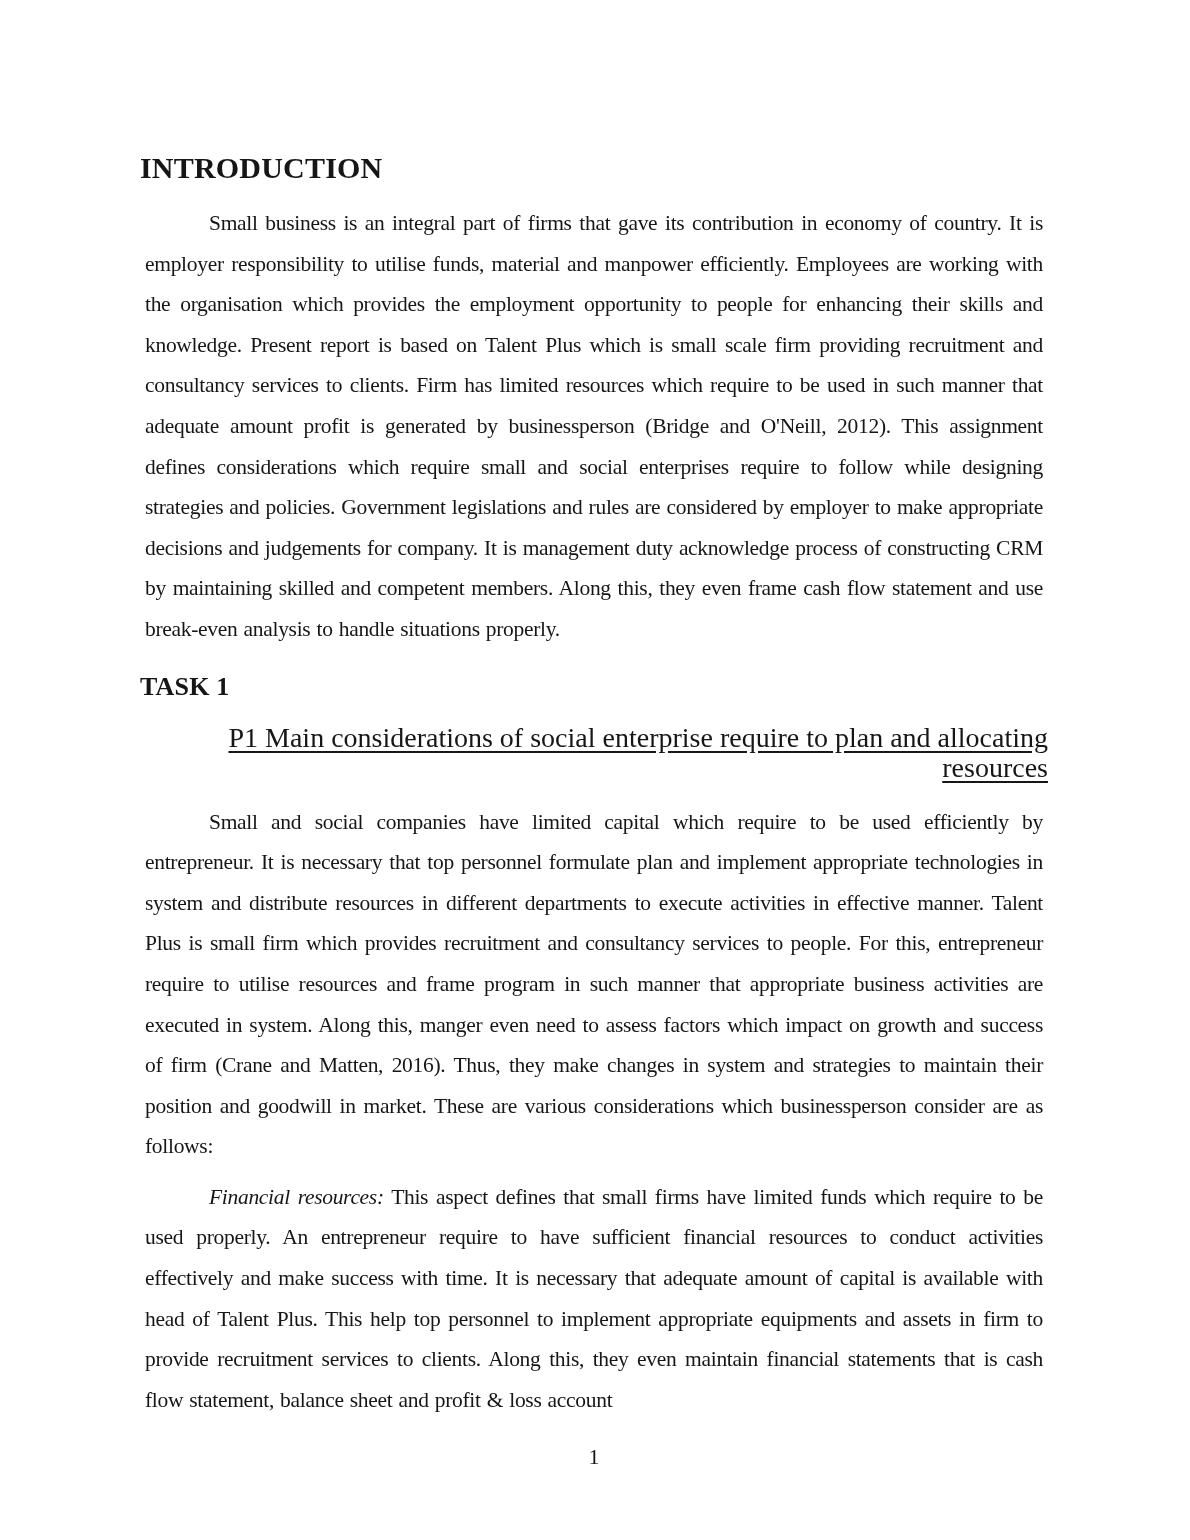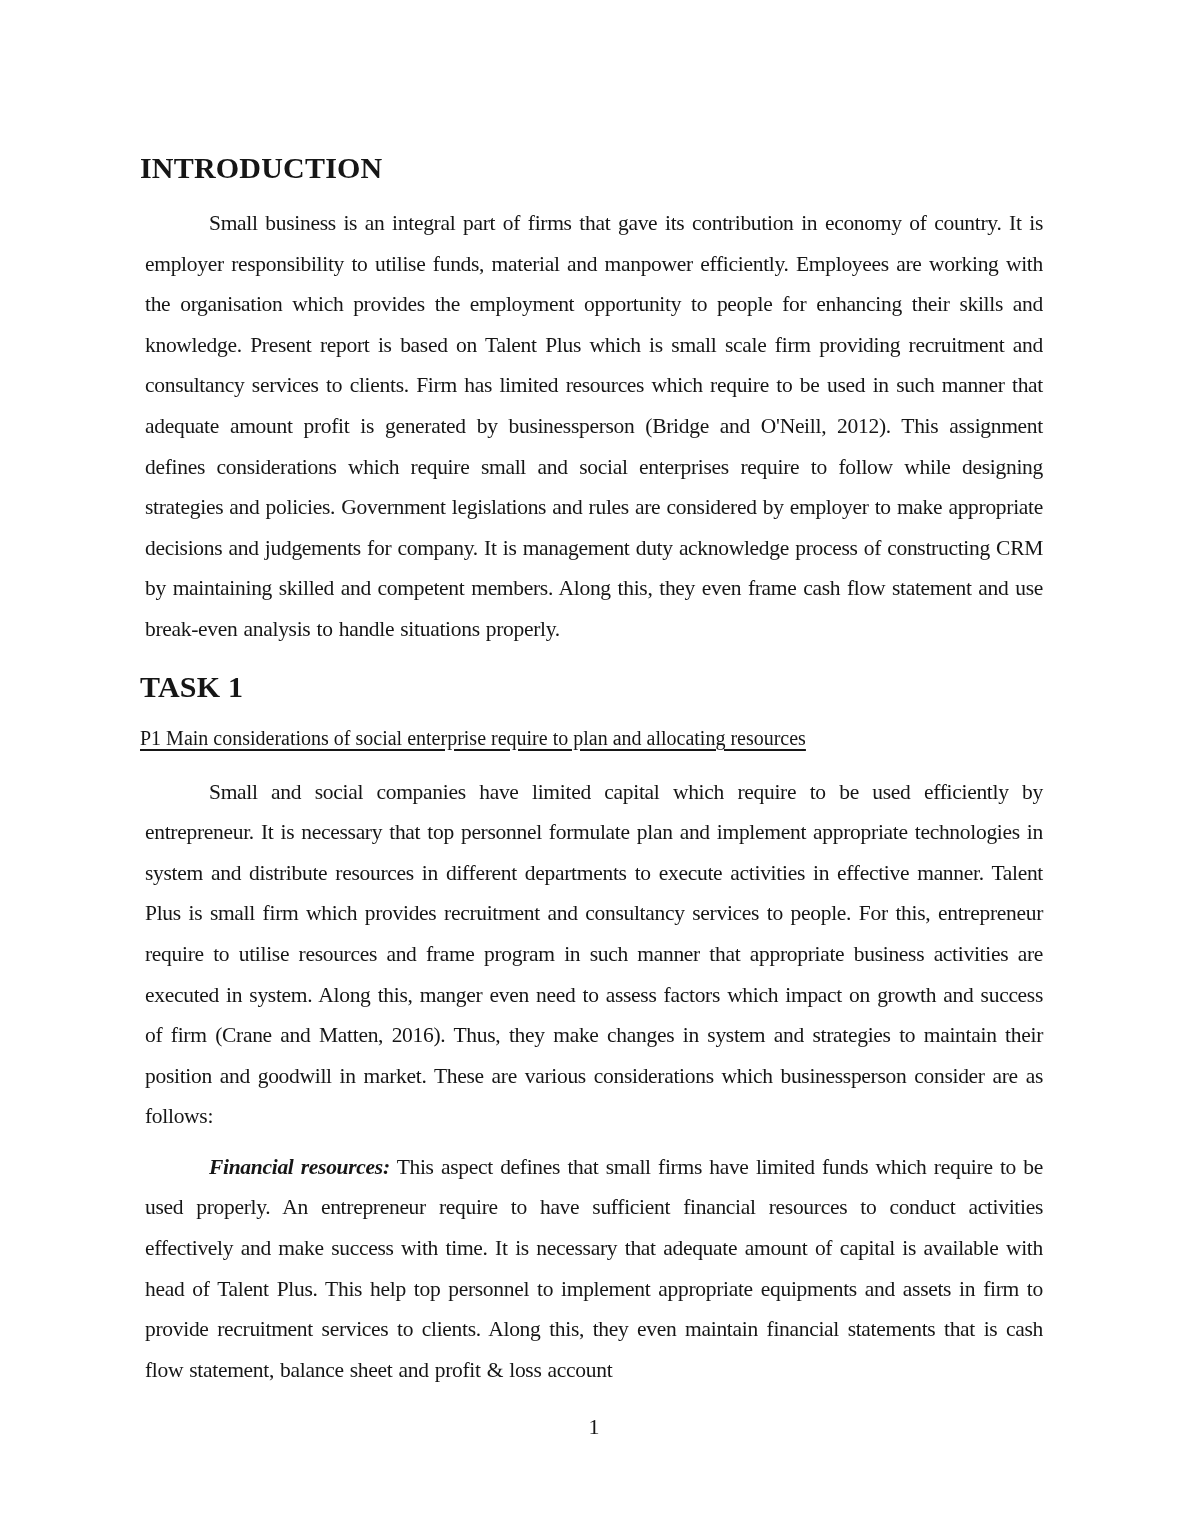--- a/index.html
+++ b/index.html
@@ -24,45 +24,46 @@
     flex-direction: column;
   }
   .h-main {
     font-size: 30px;
     font-weight: bold;
     line-height: 36px;
     margin: 0 0 12px 0;
     letter-spacing: 0.2px;
   }
   .h-task {
-    font-size: 30px;
+    font-size: 26px;
     font-weight: bold;
     line-height: 36px;
     margin: 14px 0 18px 0;
     letter-spacing: 0.2px;
   }
   .h-sub {
-    font-size: 20px;
+    font-size: 28px;
     font-weight: normal;
     line-height: 30px;
     margin: 0 0 14px 0;
     text-decoration: underline;
     text-underline-offset: 4px;
+    text-align: right;
   }
   p.body-para {
     font-size: 21.5px;
     letter-spacing: -0.3px;
     line-height: 40.6px;
     text-align: justify;
     text-indent: 64px;
     margin: 5px;
     word-spacing: 1px;
   }
   .lead-bold-italic {
-    font-weight: bold;
+    font-weight: normal;
     font-style: italic;
   }
   .page-footer {
     margin-top: 18px;
     text-align: center;
     font-size: 22px;
     line-height: 28px;
   }
 </style>
 </head>

